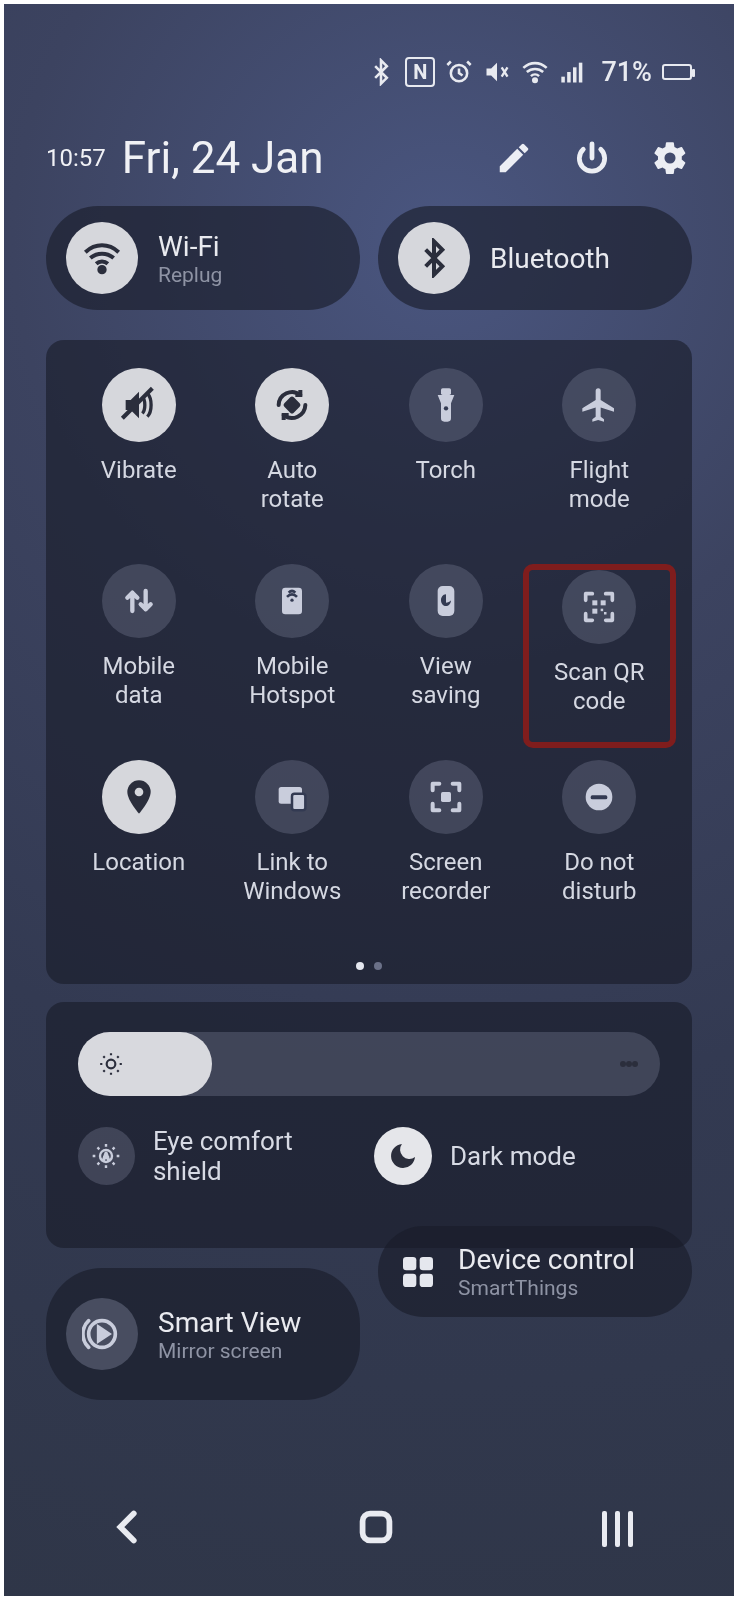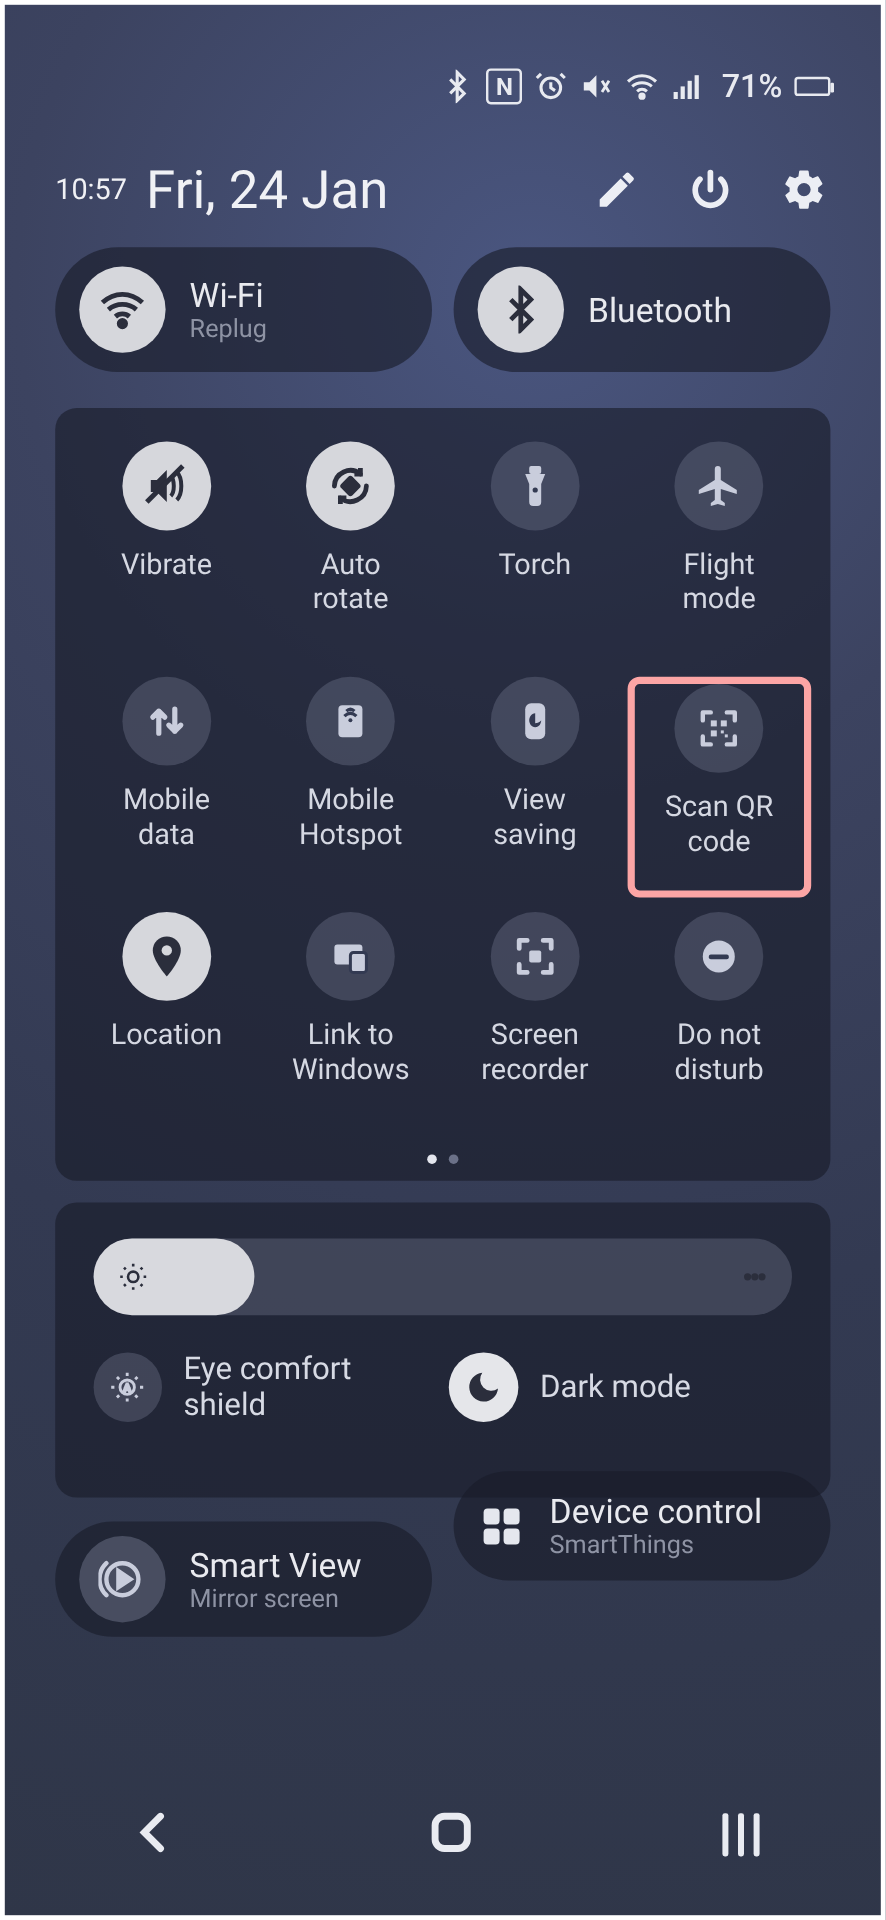--- a/index.html
+++ b/index.html
@@ -72,21 +72,21 @@
   }
   .tile{display:flex;flex-direction:column;align-items:center;gap:14px;cursor:pointer;}
   .tile .tc{
     width:74px;height:74px;border-radius:50%;
     background:rgba(120,126,148,.35);
     display:flex;align-items:center;justify-content:center;
   }
   .tile .tc.on{background:#d6d7dc;}
   .tile .tl{color:#d5d8e2;font-size:24px;text-align:center;line-height:1.2;white-space:pre-line;min-height:58px;}
   .tile svg{width:40px;height:40px;}
-  .hl{border:6px solid #fca5a5;border-radius:10px;}
+  .hl{border:6px solid #7f1d1d;border-radius:10px;}
 
   .dots{position:absolute;bottom:14px;left:0;right:0;display:flex;justify-content:center;gap:10px;}
   .dots span{width:8px;height:8px;border-radius:50%;background:#6b7188;}
   .dots span.on{background:#e4e6ee;}
 
   
   #bright-panel{top:998px;left:42px;width:646px;height:246px;padding:30px 32px;}
   .slider{
     position:relative;height:64px;border-radius:32px;background:rgba(120,126,148,.35);
     display:flex;align-items:center;
@@ -95,21 +95,21 @@
   .slider .menu{position:absolute;right:22px;top:50%;transform:translateY(-50%);font-size:28px;color:#2b2e3c;letter-spacing:2px;writing-mode:vertical-rl;}
   .slider .menu span{display:block;width:6px;height:6px;border-radius:50%;background:#2b2e3c;margin:3px 0;}
   .brow{display:flex;margin-top:30px;gap:10px;}
   .bitem{display:flex;align-items:center;gap:18px;flex:1;}
   .bitem .bc{width:58px;height:58px;border-radius:50%;display:flex;align-items:center;justify-content:center;}
   .bc.grey{background:rgba(120,126,148,.35);}
   .bc.white{background:#e5e6ea;}
   .bitem span{font-size:26px;color:#d7dae4;}
 
   
-  #smartview{top:1264px;left:42px;width:314px;height:96px;position:absolute;}
+  #smartview{top:1264px;left:42px;width:314px;height:132px;position:absolute;}
   #devctrl{top:1222px;left:374px;width:314px;height:91px;position:absolute;}
 
   
   .nav{
     position:absolute;left:0;right:0;bottom:42px;
     display:flex;justify-content:space-around;align-items:center;
     color:#e9ebf1;
   }
   .nav svg{width:46px;height:46px;}
   .nav .bars{display:flex;gap:8px;}

